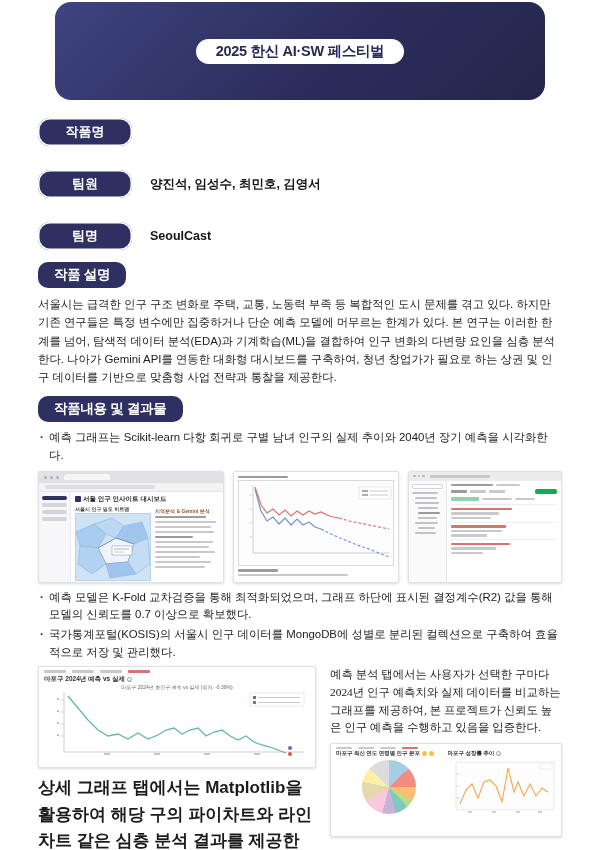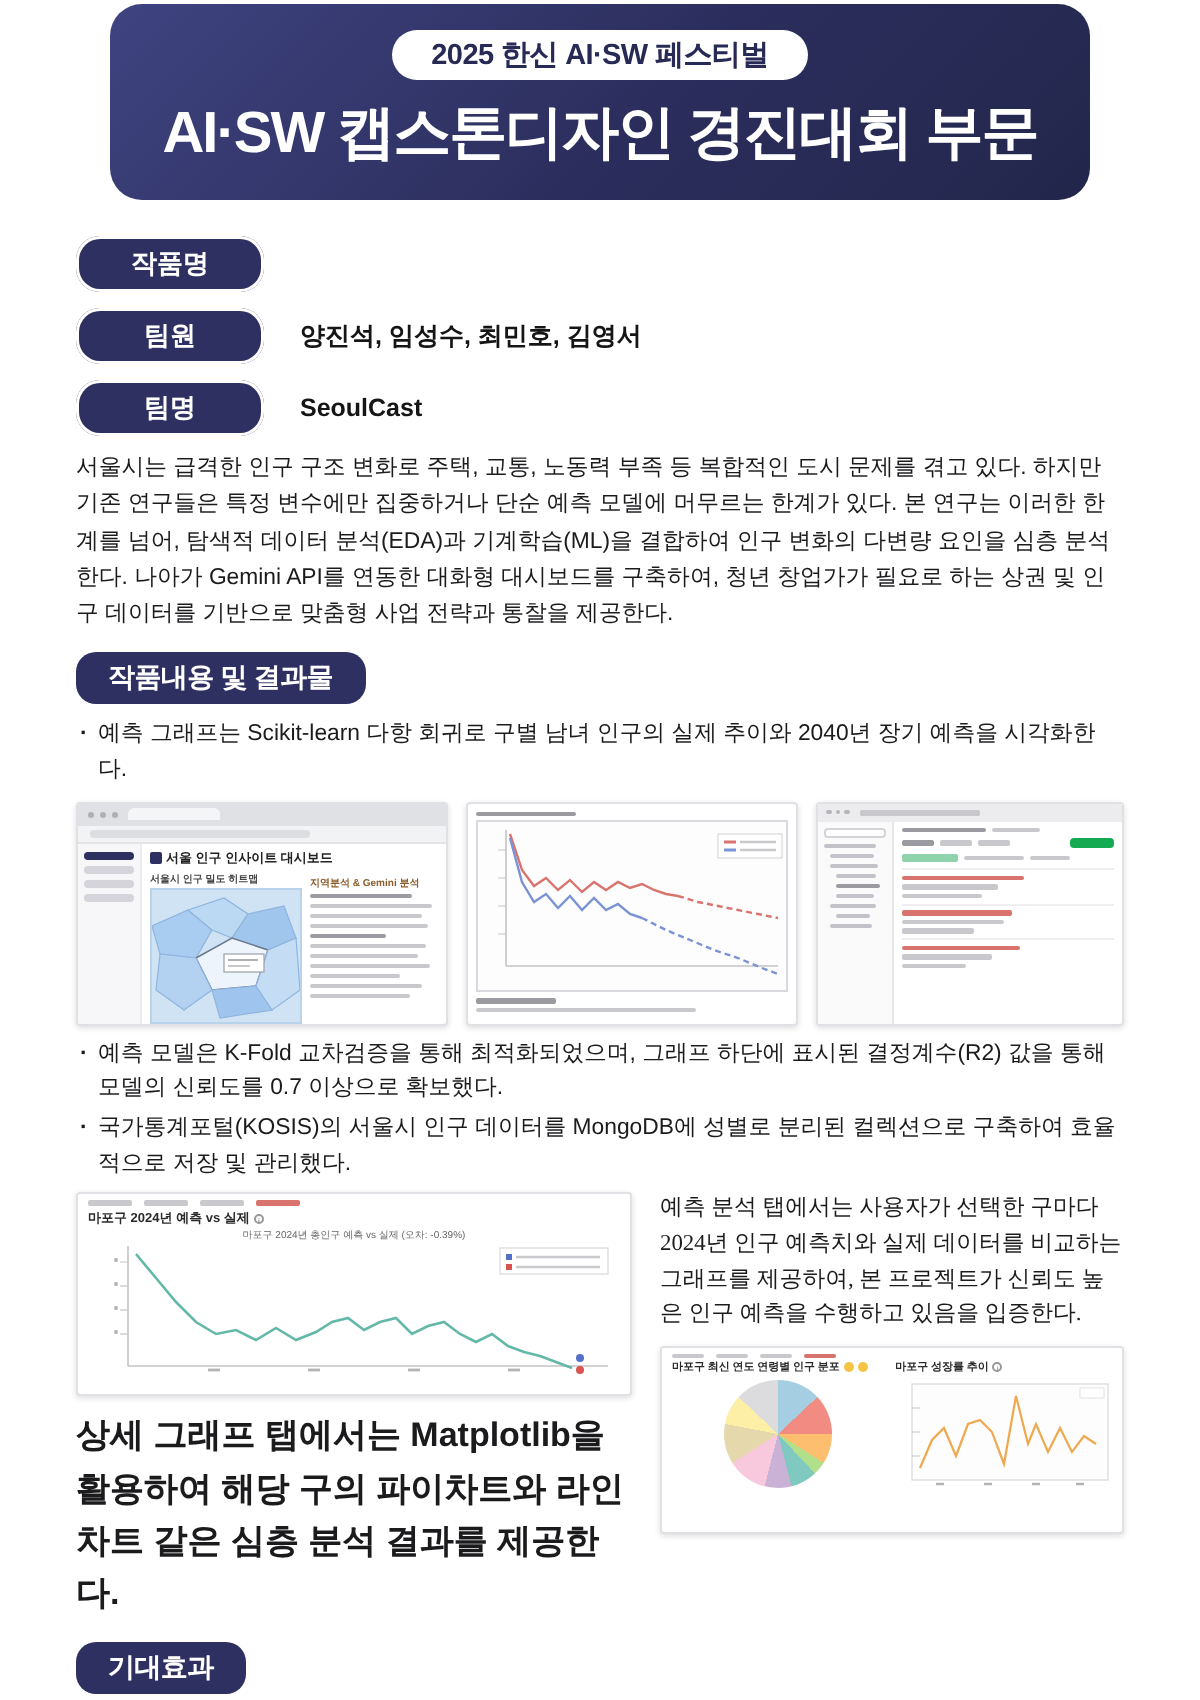--- a/index.html
+++ b/index.html
@@ -15,21 +15,21 @@
   }
   .festival-pill {
     background:#ffffff; color:#272a55; border-radius:999px;
     padding:3px 20px; font-size:14.5px; font-weight:800; letter-spacing:-0.3px;
   }
   .banner-title { color:#ffffff; font-size:29px; font-weight:800; letter-spacing:-1px; }
 
   
   .content { padding:0 38px; }
 
-  .info-rows { margin-top:18px; display:flex; flex-direction:column; gap:8px; }
+  .info-rows { margin-top:18px; display:flex; flex-direction:column; gap:24px; }
   .info-row { display:flex; align-items:center; gap:18px; }
   .field-badge {
     width:94px; text-align:center; background:#2d3060; color:#fff;
     border-radius:12px; padding:5px 0; font-size:13px; font-weight:800;
     box-shadow:0 0 0 1.5px #fff inset;
   }
   .field-value { font-size:12.5px; font-weight:600; color:#151515; }
 
   .section-badge {
     display:inline-block; background:#2d3060; color:#fff; border-radius:10px;
@@ -126,39 +126,39 @@
 
   svg { display:block; }
 </style>
 </head>
 <body>
 
 <div class="page">
 
   <div class="banner">
     <div class="festival-pill">2025 한신 AI·SW 페스티벌</div>
-    <div class="banner-title">AI·SW 캡스톤디자인 경진대회 부문</div>
   </div>
 
   <div class="content">
 
     <div class="info-rows">
       <div class="info-row">
         <span class="field-badge">작품명</span>
       </div>
       <div class="info-row">
         <span class="field-badge">팀원</span>
         <span class="field-value">양진석, 임성수, 최민호, 김영서</span>
       </div>
       <div class="info-row">
         <span class="field-badge">팀명</span>
         <span class="field-value">SeoulCast</span>
       </div>
     </div>
 
+    <div><span class="section-badge desc-badge">작품 설명</span></div>
     <p class="para"> 서울시는 급격한 인구 구조 변화로 주택, 교통, 노동력 부족 등 복합적인 도시 문제를 겪고 있다. 하지만 기존 연구들은 특정 변수에만 집중하거나 단순 예측 모델에 머무르는 한계가 있다. 본 연구는 이러한 한계를 넘어, 탐색적 데이터 분석(EDA)과 기계학습(ML)을 결합하여 인구 변화의 다변량 요인을 심층 분석한다. 나아가 Gemini API를 연동한 대화형 대시보드를 구축하여, 청년 창업가가 필요로 하는 상권 및 인구 데이터를 기반으로 맞춤형 사업 전략과 통찰을 제공한다.</p>
 
     <div><span class="section-badge results-badge">작품내용 및 결과물</span></div>
     <div class="bullets">
       <div class="bullet">예측 그래프는 Scikit-learn 다항 회귀로 구별 남녀 인구의 실제 추이와 2040년 장기 예측을 시각화한다.</div>
     </div>
 
     <div class="shots-row">
 
       <div class="shot shot-dash">

